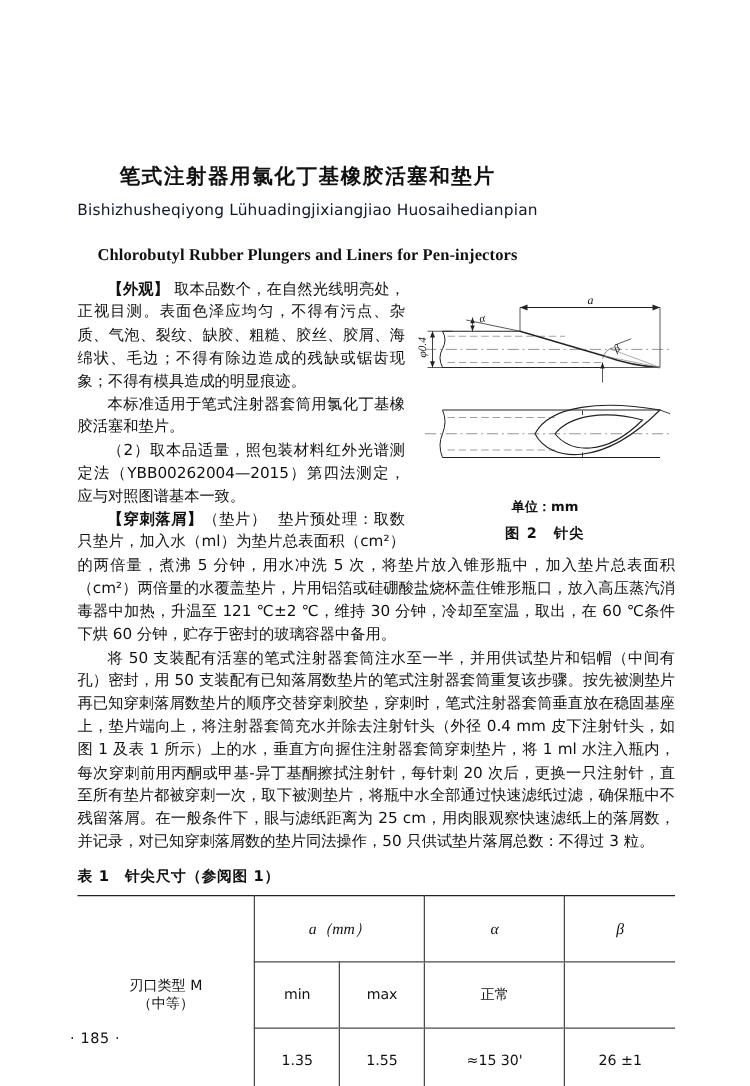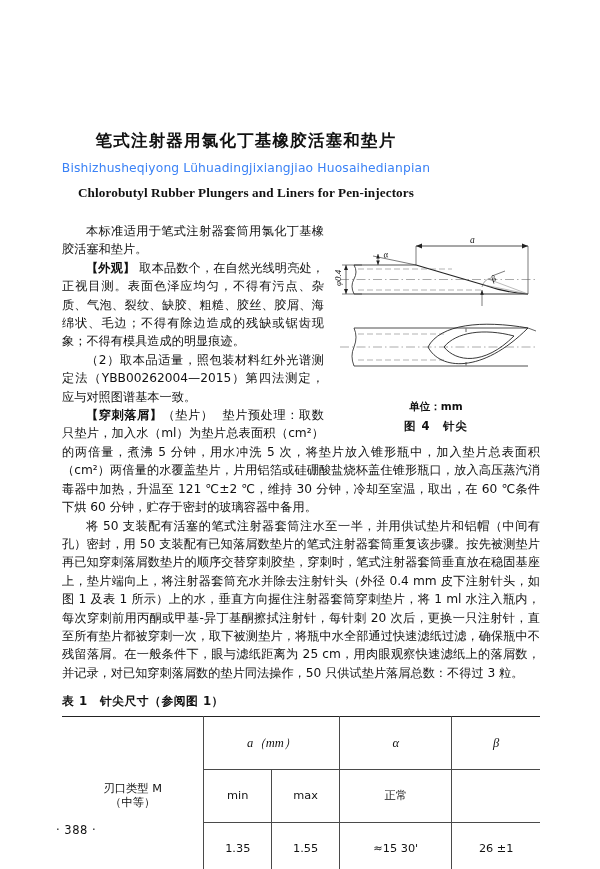--- a/index.html
+++ b/index.html
@@ -47,22 +47,22 @@
     font-size: 16.5px;
     font-weight: bold;
     letter-spacing: 1.2px;
     font-family: "DejaVu Sans", "Liberation Sans", sans-serif;
     margin-bottom: 9px;
   }
   .title-pinyin {
     font-size: 12.3px;
     letter-spacing: 0.15px;
     font-family: "DejaVu Sans", "Liberation Sans", sans-serif;
-    color: #3b82f6;
-    margin-bottom: 10px;
+    color: #0f172a;
+    margin-bottom: 21px;
   }
   .title-en {
     font-size: 13.2px;
     font-weight: bold;
     letter-spacing: 0.1px;
     font-family: "Liberation Serif", "DejaVu Serif", serif;
   }
 
   
   .body-wrap {
@@ -263,27 +263,27 @@
             <line x1="196" y1="104" x2="204" y2="107" stroke-width="0.7"></line>
           </g>
           <g font-family="Liberation Serif, DejaVu Serif, serif" font-style="italic" fill="#111">
             <text x="138" y="19" font-size="9.5">a</text>
             <text x="52" y="34" font-size="9" transform="rotate(-12,52,34)">α</text>
             <text x="161" y="58" font-size="8.5" transform="rotate(-30,161,58)">β</text>
             <text x="9" y="62" font-size="9" transform="rotate(-90,9,62)">φ0.4</text>
           </g>
         </svg>
         <div class="fig-unit">单位：mm</div>
-        <div class="fig-num">图 4　针尖</div>
+        <div class="fig-num">图 2　针尖</div>
       </div>
     </div>
 
+    <p class="p indent2"><span class="bold">【外观】</span>&nbsp;<span>取本品数个，在自然光线明亮处，正视目测。表面色泽应均匀，不得有污点、杂质、气泡、裂纹、缺胶、粗糙、胶丝、胶屑、海绵状、毛边；不得有除边造成的残缺或锯齿现象；不得有模具造成的明显痕迹。</span></p>
+
     <p class="p indent2">本标准适用于笔式注射器套筒用氯化丁基橡胶活塞和垫片。</p>
-
-    <p class="p indent2"><span class="bold">【外观】</span>&nbsp;<span>取本品数个，在自然光线明亮处，正视目测。表面色泽应均匀，不得有污点、杂质、气泡、裂纹、缺胶、粗糙、胶丝、胶屑、海绵状、毛边；不得有除边造成的残缺或锯齿现象；不得有模具造成的明显痕迹。</span></p>
 
 
     <p class="p indent2">（2）取本品适量，照包装材料红外光谱测定法（YBB00262004—2015）第四法测定，应与对照图谱基本一致。</p>
 
     <p class="p indent2"><span class="bold">【穿刺落屑】</span><span>（垫片）</span>&nbsp;&nbsp;<span>垫片预处理：取数只垫片，加入水（ml）为垫片总表面积（cm²）的两倍量，煮沸 5 分钟，用水冲洗 5 次，将垫片放入锥形瓶中，加入垫片总表面积（cm²）两倍量的水覆盖垫片，片用铝箔或硅硼酸盐烧杯盖住锥形瓶口，放入高压蒸汽消毒器中加热，升温至 121 ℃±2 ℃，维持 30 分钟，冷却至室温，取出，在 60 ℃条件下烘 60 分钟，贮存于密封的玻璃容器中备用。</span></p>
 
     <p class="p indent2">将 50 支装配有活塞的笔式注射器套筒注水至一半，并用供试垫片和铝帽（中间有孔）密封，用 50 支装配有已知落屑数垫片的笔式注射器套筒重复该步骤。按先被测垫片再已知穿刺落屑数垫片的顺序交替穿刺胶垫，穿刺时，笔式注射器套筒垂直放在稳固基座上，垫片端向上，将注射器套筒充水并除去注射针头（外径 0.4 mm 皮下注射针头，如图 1 及表 1 所示）上的水，垂直方向握住注射器套筒穿刺垫片，将 1 ml 水注入瓶内，每次穿刺前用丙酮或甲基-异丁基酮擦拭注射针，每针刺 20 次后，更换一只注射针，直至所有垫片都被穿刺一次，取下被测垫片，将瓶中水全部通过快速滤纸过滤，确保瓶中不残留落屑。在一般条件下，眼与滤纸距离为 25 cm，用肉眼观察快速滤纸上的落屑数，并记录，对已知穿刺落屑数的垫片同法操作，50 只供试垫片落屑总数：不得过 3 粒。</p>
 
   </div>
 
@@ -310,15 +310,15 @@
         <td>1.35</td>
         <td>1.55</td>
         <td>≈15 30'</td>
         <td class="right-end">26 ±1</td>
       </tr>
     </tbody>
       </table>
   </div>
 
 
-  <div class="page-num">· 388 ·</div>
+  <div class="page-num">· 185 ·</div>
 
 </div>
 
 </body></html>

